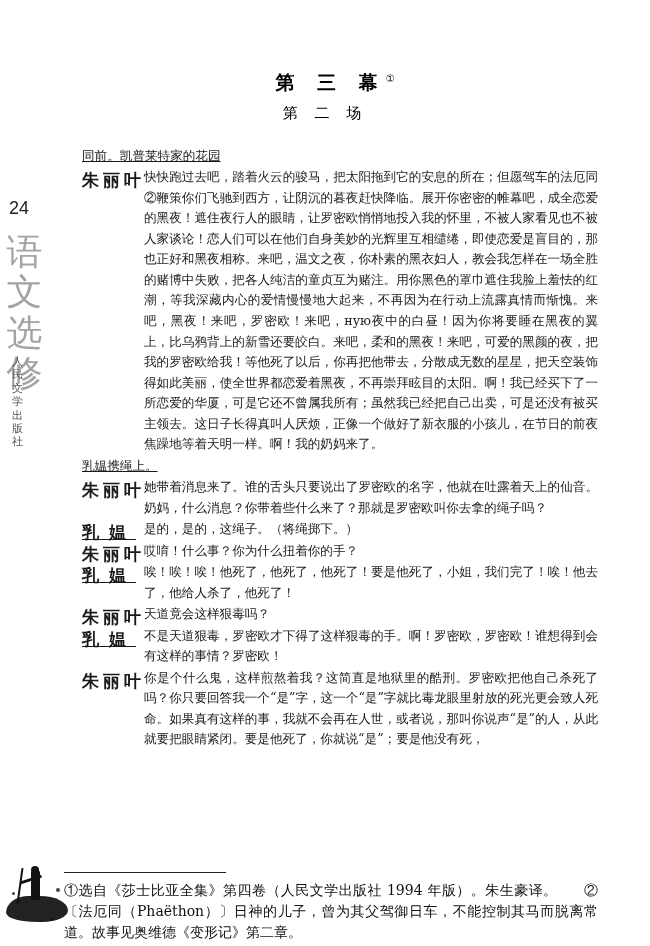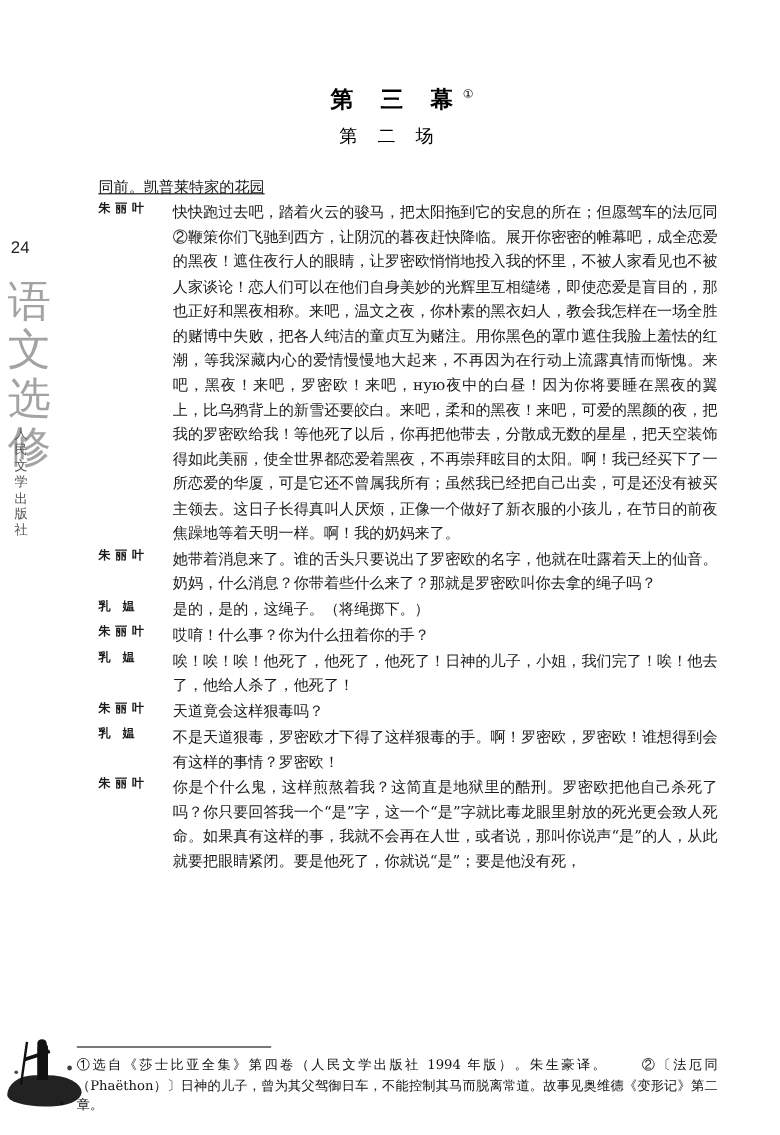--- a/index.html
+++ b/index.html
@@ -18,21 +18,21 @@
   .page {
     position: absolute;
     inset: 0;
   }
 
   
   .page-number {
     position: absolute;
     left: 9px;
     top: 198px;
-    font-size: 14px;
+    font-size: 18px;
     color: #222;
     font-family: "Liberation Sans", sans-serif;
     letter-spacing: 0;
   }
   .spine-title {
     position: absolute;
     left: 4px;
     top: 232px;
     width: 42px;
     text-align: center;
@@ -111,47 +111,48 @@
     font-size: 12.6px;
     line-height: 1.63;
     text-align: justify;
   }
   .speech .who {
     position: absolute;
     left: 0;
     top: 0;
     width: 56px;
     font-family: "DejaVu Serif", serif;
-    font-size: 10px;
+    font-size: 17px;
     font-weight: bold;
     letter-spacing: 4px;
     white-space: nowrap;
   }
   .speech .who.wide {
     letter-spacing: 10px;
+    text-decoration: underline;
   }
   .speech .line {
     display: block;
   }
 
   
   .foot-rule {
     position: absolute;
     left: 64px;
     top: 872px;
     width: 162px;
     border-top: 1px solid #222;
   }
   .footnotes {
     position: absolute;
     left: 64px;
     top: 880px;
     width: 534px;
     font-family: "DejaVu Serif", serif;
-    font-size: 11px;
+    font-size: 14px;
     line-height: 1.5;
     color: #111;
     text-align: justify;
   }
   .footnotes .fn {
     display: inline;
   }
   .footnotes .gap {
     display: inline-block;
     width: 26px;
@@ -233,39 +234,40 @@
   <div class="scene-title">第 二 场</div>
 
   <div class="body-block">
     <p class="stage-dir">同前。凯普莱特家的花园</p>
 
     <div class="speech">
       <span class="who">朱丽叶</span>
       <span class="line">快快跑过去吧，踏着火云的骏马，把太阳拖到它的安息的所在；但愿驾车的法厄同②鞭策你们飞驰到西方，让阴沉的暮夜赶快降临。展开你密密的帷幕吧，成全恋爱的黑夜！遮住夜行人的眼睛，让罗密欧悄悄地投入我的怀里，不被人家看见也不被人家谈论！恋人们可以在他们自身美妙的光辉里互相缱绻，即使恋爱是盲目的，那也正好和黑夜相称。来吧，温文之夜，你朴素的黑衣妇人，教会我怎样在一场全胜的赌博中失败，把各人纯洁的童贞互为赌注。用你黑色的罩巾遮住我脸上羞怯的红潮，等我深藏内心的爱情慢慢地大起来，不再因为在行动上流露真情而惭愧。来吧，黑夜！来吧，罗密欧！来吧，ную夜中的白昼！因为你将要睡在黑夜的翼上，比乌鸦背上的新雪还要皎白。来吧，柔和的黑夜！来吧，可爱的黑颜的夜，把我的罗密欧给我！等他死了以后，你再把他带去，分散成无数的星星，把天空装饰得如此美丽，使全世界都恋爱着黑夜，不再崇拜眩目的太阳。啊！我已经买下了一所恋爱的华厦，可是它还不曾属我所有；虽然我已经把自己出卖，可是还没有被买主领去。这日子长得真叫人厌烦，正像一个做好了新衣服的小孩儿，在节日的前夜焦躁地等着天明一样。啊！我的奶妈来了。</span>
     </div>
 
+    <p class="stage-dir">乳媪携绳上。</p>
 
     <div class="speech">
       <span class="who">朱丽叶</span>
       <span class="line">她带着消息来了。谁的舌头只要说出了罗密欧的名字，他就在吐露着天上的仙音。奶妈，什么消息？你带着些什么来了？那就是罗密欧叫你去拿的绳子吗？</span>
     </div>
 
     <div class="speech">
       <span class="who wide">乳媪</span>
       <span class="line">是的，是的，这绳子。（将绳掷下。）</span>
     </div>
 
     <div class="speech">
       <span class="who">朱丽叶</span>
       <span class="line">哎唷！什么事？你为什么扭着你的手？</span>
     </div>
 
     <div class="speech">
       <span class="who wide">乳媪</span>
-      <span class="line">唉！唉！唉！他死了，他死了，他死了！日神的儿子，小姐，我们完了！唉！他去了，他给人杀了，他死了！</span>
+      <span class="line">唉！唉！唉！他死了，他死了，他死了！要是他死了，小姐，我们完了！唉！他去了，他给人杀了，他死了！</span>
     </div>
 
     <div class="speech">
       <span class="who">朱丽叶</span>
       <span class="line">天道竟会这样狠毒吗？</span>
     </div>
 
     <div class="speech">
       <span class="who wide">乳媪</span>
       <span class="line">不是天道狠毒，罗密欧才下得了这样狠毒的手。啊！罗密欧，罗密欧！谁想得到会有这样的事情？罗密欧！</span>

